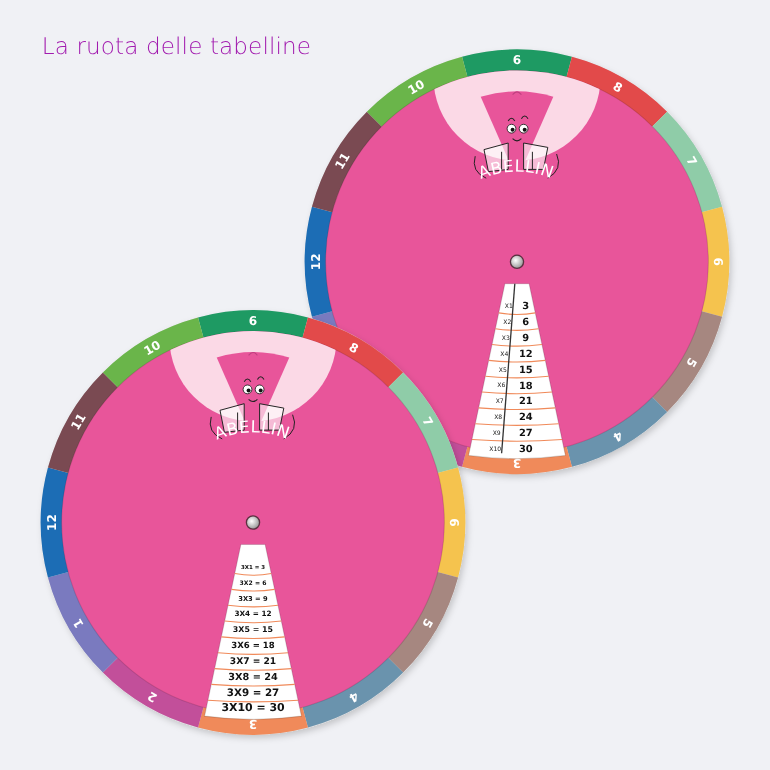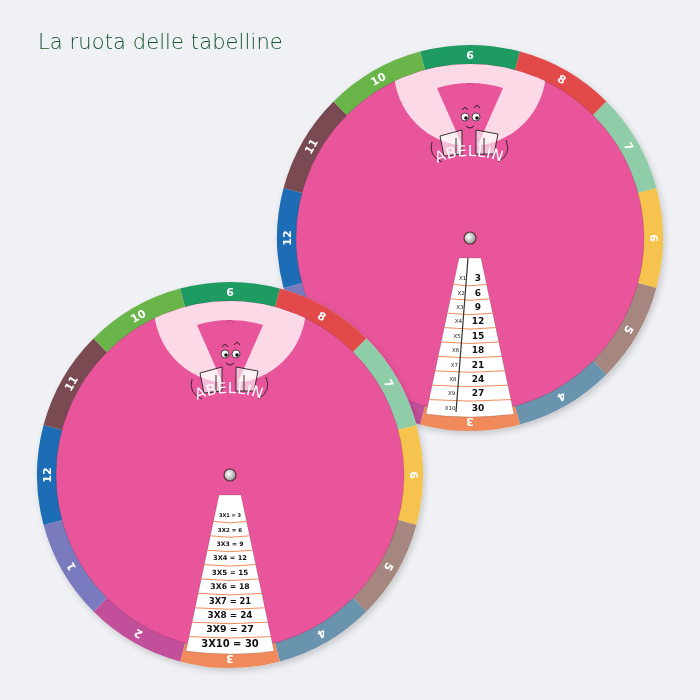--- a/index.html
+++ b/index.html
@@ -5,21 +5,21 @@
   html, body { margin: 0; padding: 0; }
   body {
     width: 700px; height: 700px; overflow: hidden;
     background: #f0f1f5;
     font-family: "Liberation Sans", sans-serif;
     position: relative;
   }
   .page-title {
     position: absolute; left: 38px; top: 30px;
     font-family: "DejaVu Sans", sans-serif;
-    font-size: 21px; font-weight: 300; color: #14532d;
+    font-size: 21px; font-weight: 300; color: #a21caf;
     letter-spacing: 0.1px;
   }
   svg.stage { position: absolute; left: 0; top: 0; }
   .seg-label {
     font-family: "DejaVu Sans", sans-serif;
     font-weight: bold; font-size: 11px; fill: #ffffff;
   }
   .tab-text { font-family: "DejaVu Sans", sans-serif; font-weight: bold; fill: #111; }
   .tab-small { font-family: "DejaVu Sans", sans-serif; fill: #222; }
   .brand { font-family: "DejaVu Sans", sans-serif; font-size: 15px; fill: #ffffff; letter-spacing: 0.5px; }

